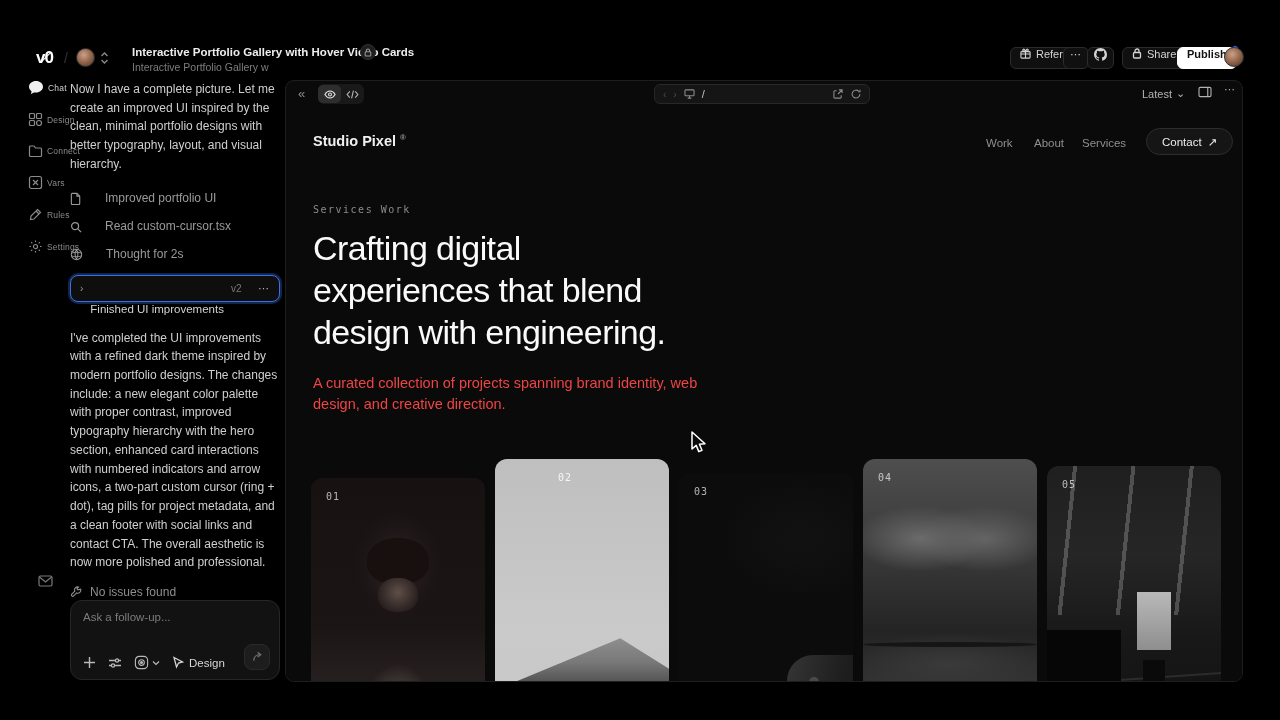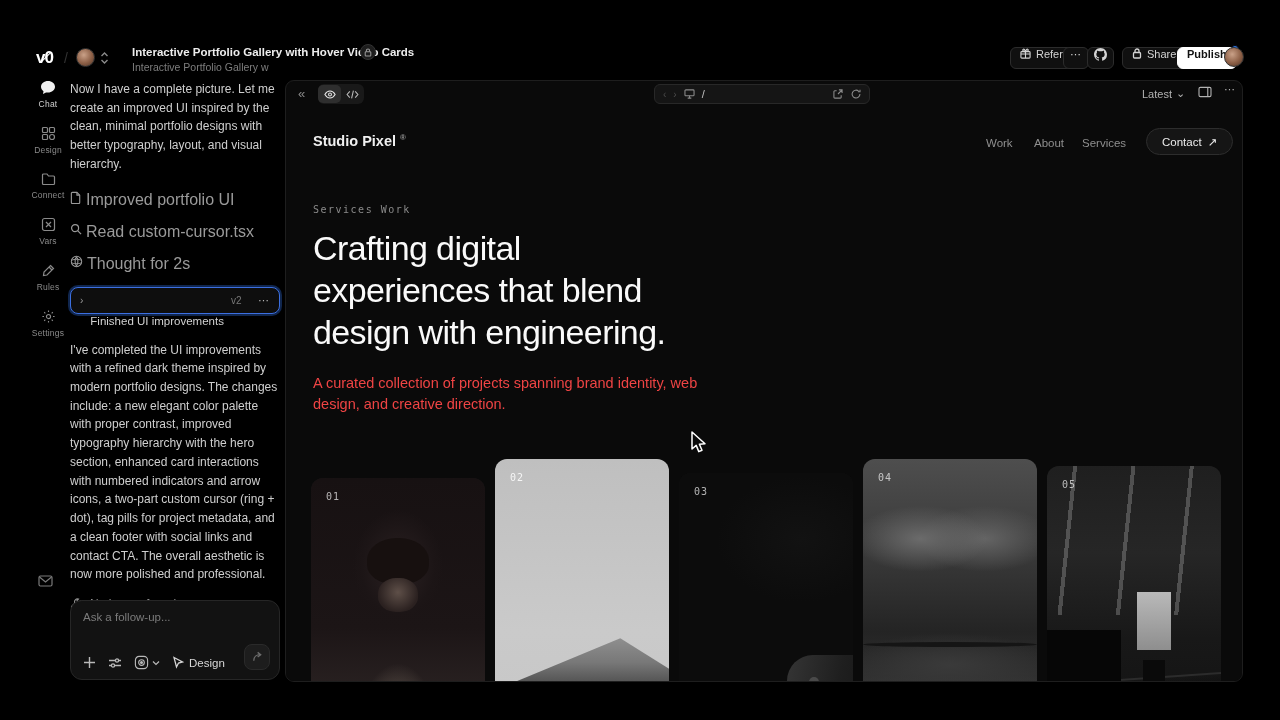--- a/index.html
+++ b/index.html
@@ -23,30 +23,30 @@
   .tb-btn { position:absolute; top:47px; height:22px; display:flex; gap:5px;
             background:#101010; border:1px solid #2c2c2c; border-radius:6px; padding:0 9px;
             color:#d4d4d4; font-size:11px; }
   .tb-icon-btn { padding:0 6px; }
   .publish { background:#fff; color:#111; font-weight:bold; border-color:#fff; }
   .publish-dot { position:absolute; right:-3px; top:-3px; width:8px; height:8px; border-radius:50%; background:#2f7df6; border:1px solid #000; }
   .avatar.top-right { position:absolute; left:1224px; top:47px; width:20px; height:20px; }
 
   
   .rail { position:absolute; left:28px; top:80px; width:40px; }
-  .rail-item { display:flex; flex-direction:column; align-items:center; gap:4px; margin-bottom:17px; color:#8a8a8a; }
+  .rail-item { display:flex; align-items:center; gap:4px; margin-bottom:17px; color:#8a8a8a; }
   .rail-item .lbl { font-size:8.5px; letter-spacing:.2px; }
   .rail-item.active { color:#e8e8e8; }
   .rail-item.active .lbl { color:#cfcfcf; }
   .rail-mail { position:absolute; left:38px; top:575px; color:#7a7a7a; }
 
   
   .chat { position:absolute; left:70px; top:80px; width:210px; }
   .chat-p { font-size:12px; line-height:1.56; color:#cfcfcf; }
-  .task-row { display:flex; align-items:flex-start; gap:4px; color:#9a9a9a; font-size:16px; margin-top:14px; }
+  .task-row { display:flex; align-items:flex-end; gap:23px; color:#9a9a9a; font-size:12px; margin-top:14px; }
   .task-row svg { flex:0 0 auto; }
   .finished-box { margin-top:14px; height:27px; display:flex; align-items:center; gap:7px;
       background:#0e0e0e; border:1px solid #3c6fe0; box-shadow:0 0 0 2px rgba(47,109,224,.35);
       border-radius:8px; padding:0 9px; }
   .finished-box .chev { color:#9a9a9a; font-size:10px; }
   .finished-box .f-lbl { font-size:11.5px; color:#d2d2d2;margin-top:42px; }
   .finished-box .f-ver { font-size:10px; color:#787878; }
   .finished-box .f-dots { margin-left:auto; color:#b5b5b5; letter-spacing:1px; font-size:11px; }
   .chat-p2 { margin-top:27px; }
   .meta-row { display:flex; align-items:center; gap:8px; color:#8f8f8f; font-size:12px; margin-top:13px; }
@@ -456,21 +456,21 @@
         <span>design with engineering.</span>
       </h1>
       <p class="hero-sub">A curated collection of projects spanning brand identity, web design, and creative direction.</p>
 
       <div class="card card-1">
         <div class="art art-1"></div>
         <span class="num">01</span>
       </div>
       <div class="card card-2">
         <div class="art art-2"></div>
-        <span class="num" style="color:rgba(255,255,255,.85);">02</span>
+        <span class="num" style="color:rgba(255,255,255,.85);margin-left:48px;">02</span>
       </div>
       <div class="card card-3">
         <div class="art art-3"></div>
         <span class="num">03</span>
       </div>
       <div class="card card-4">
         <div class="art art-4"></div>
         <span class="num">04</span>
       </div>
       <div class="card card-5">

